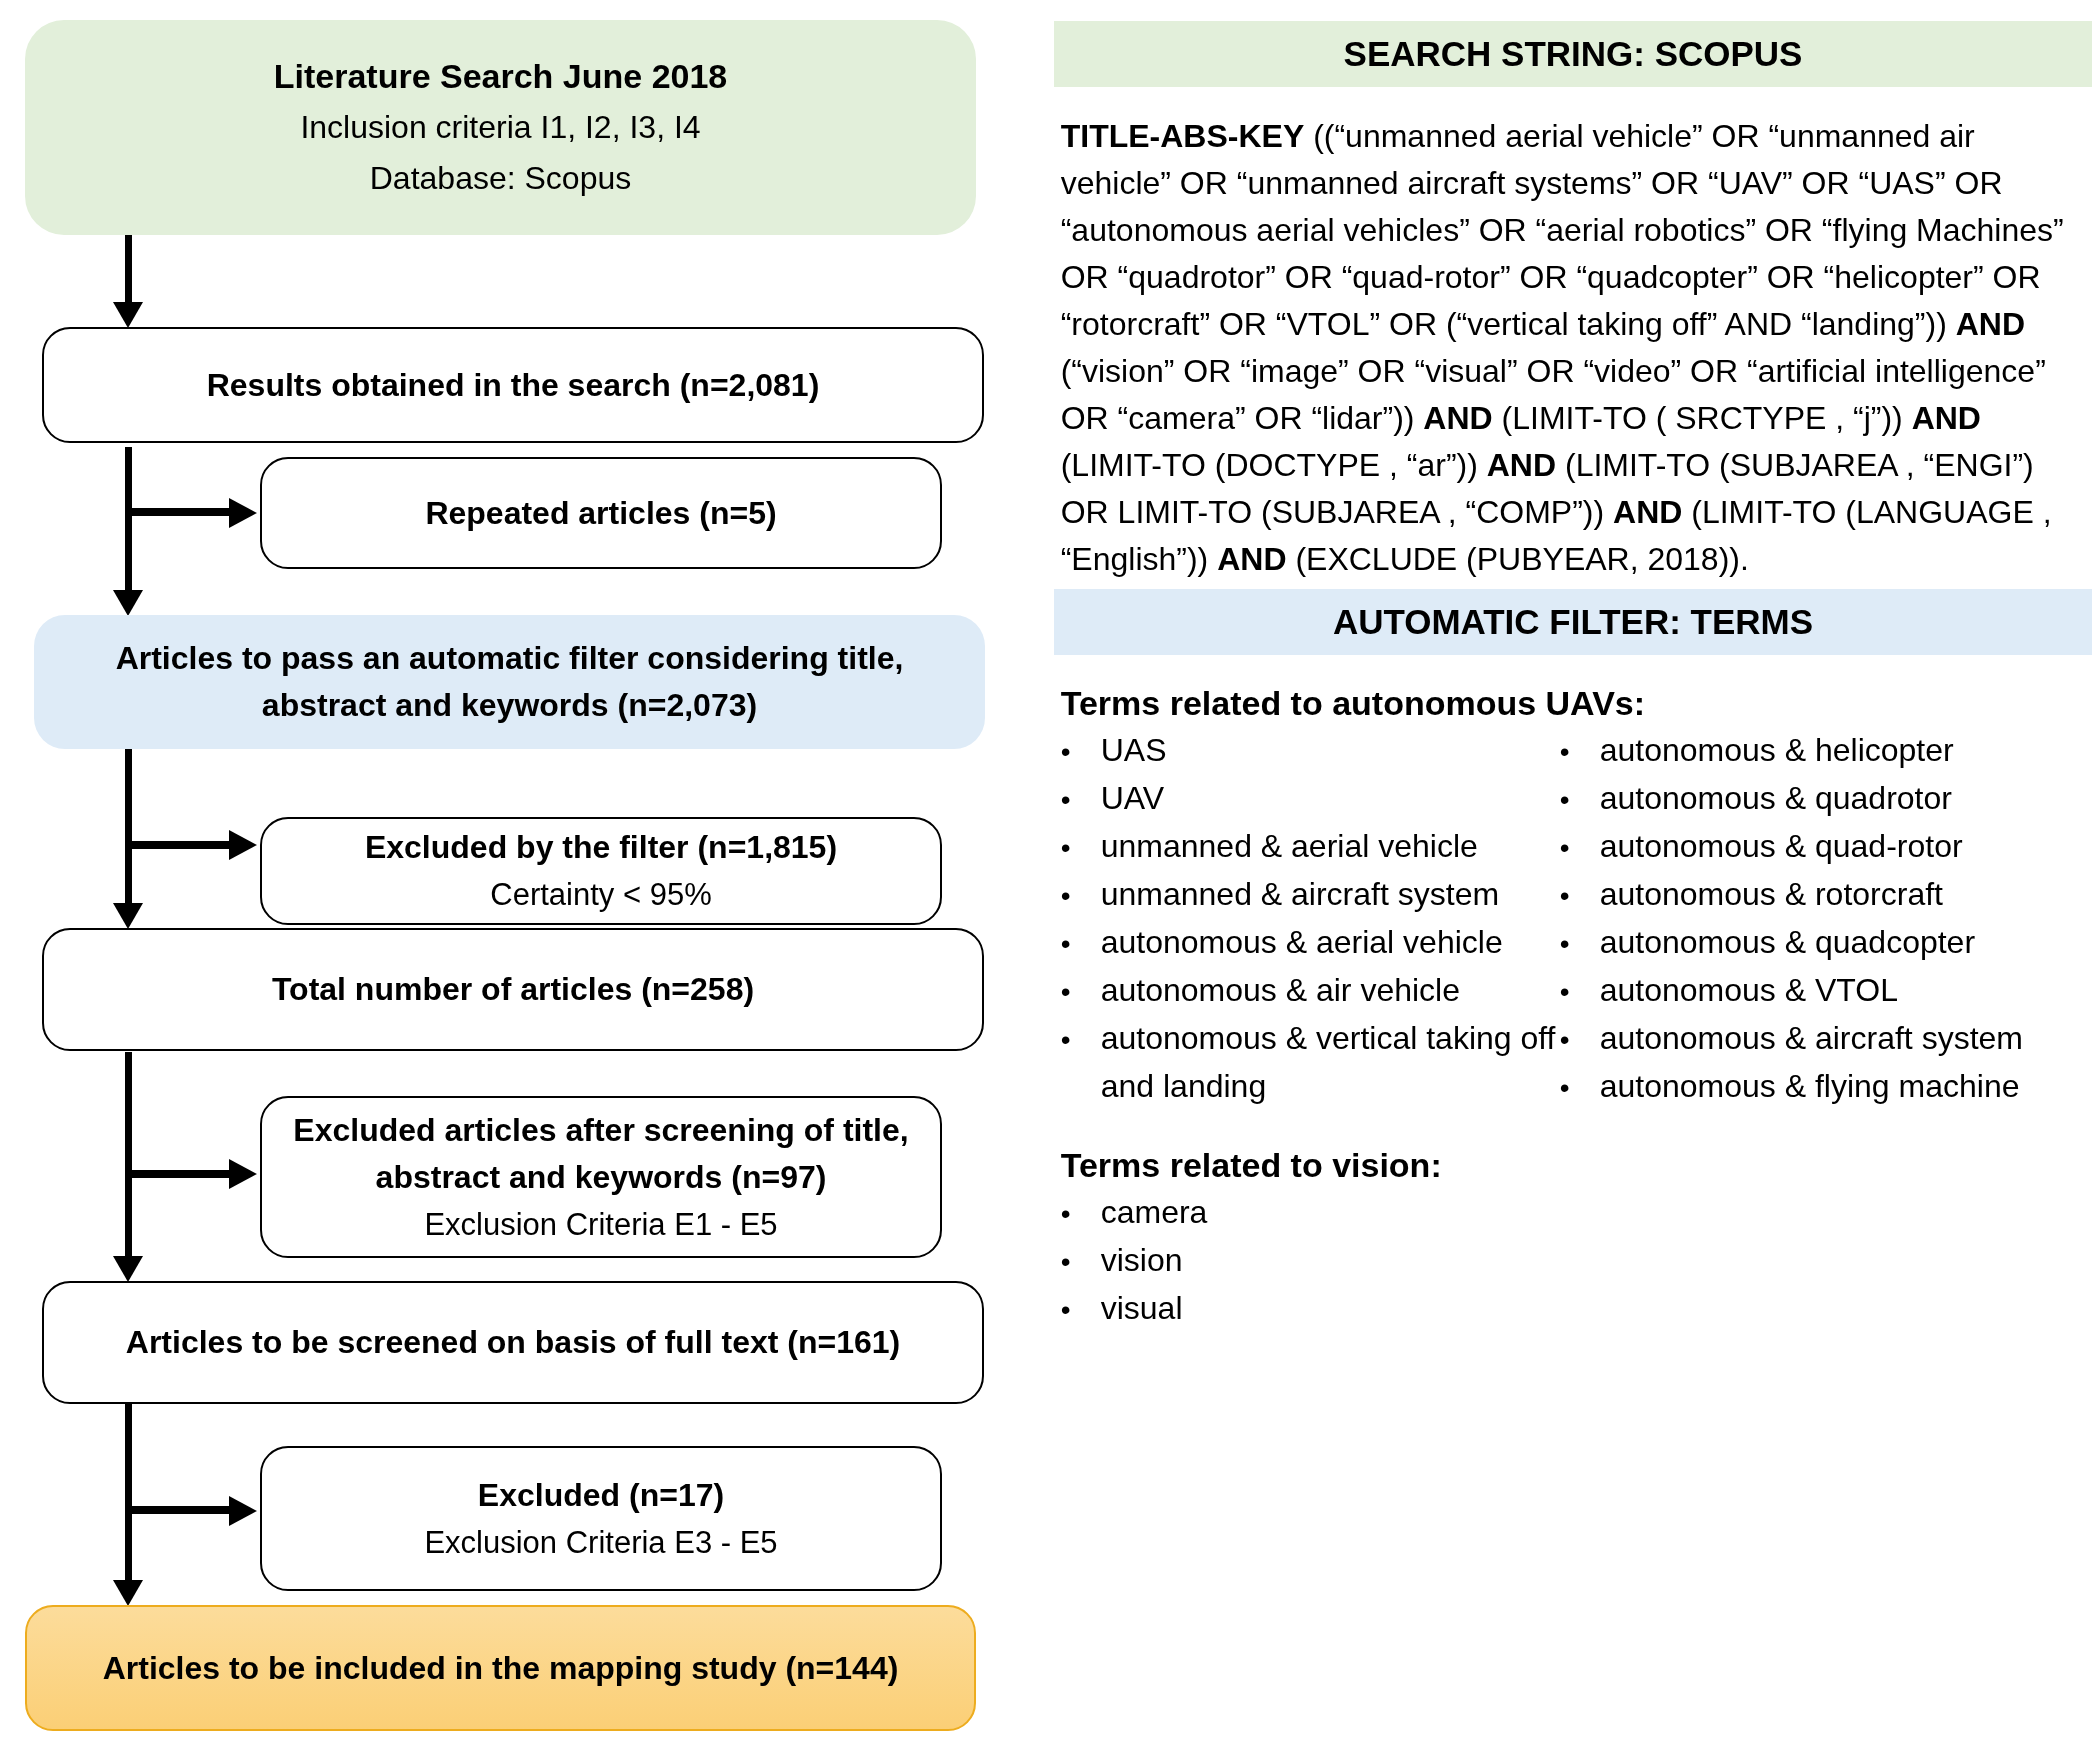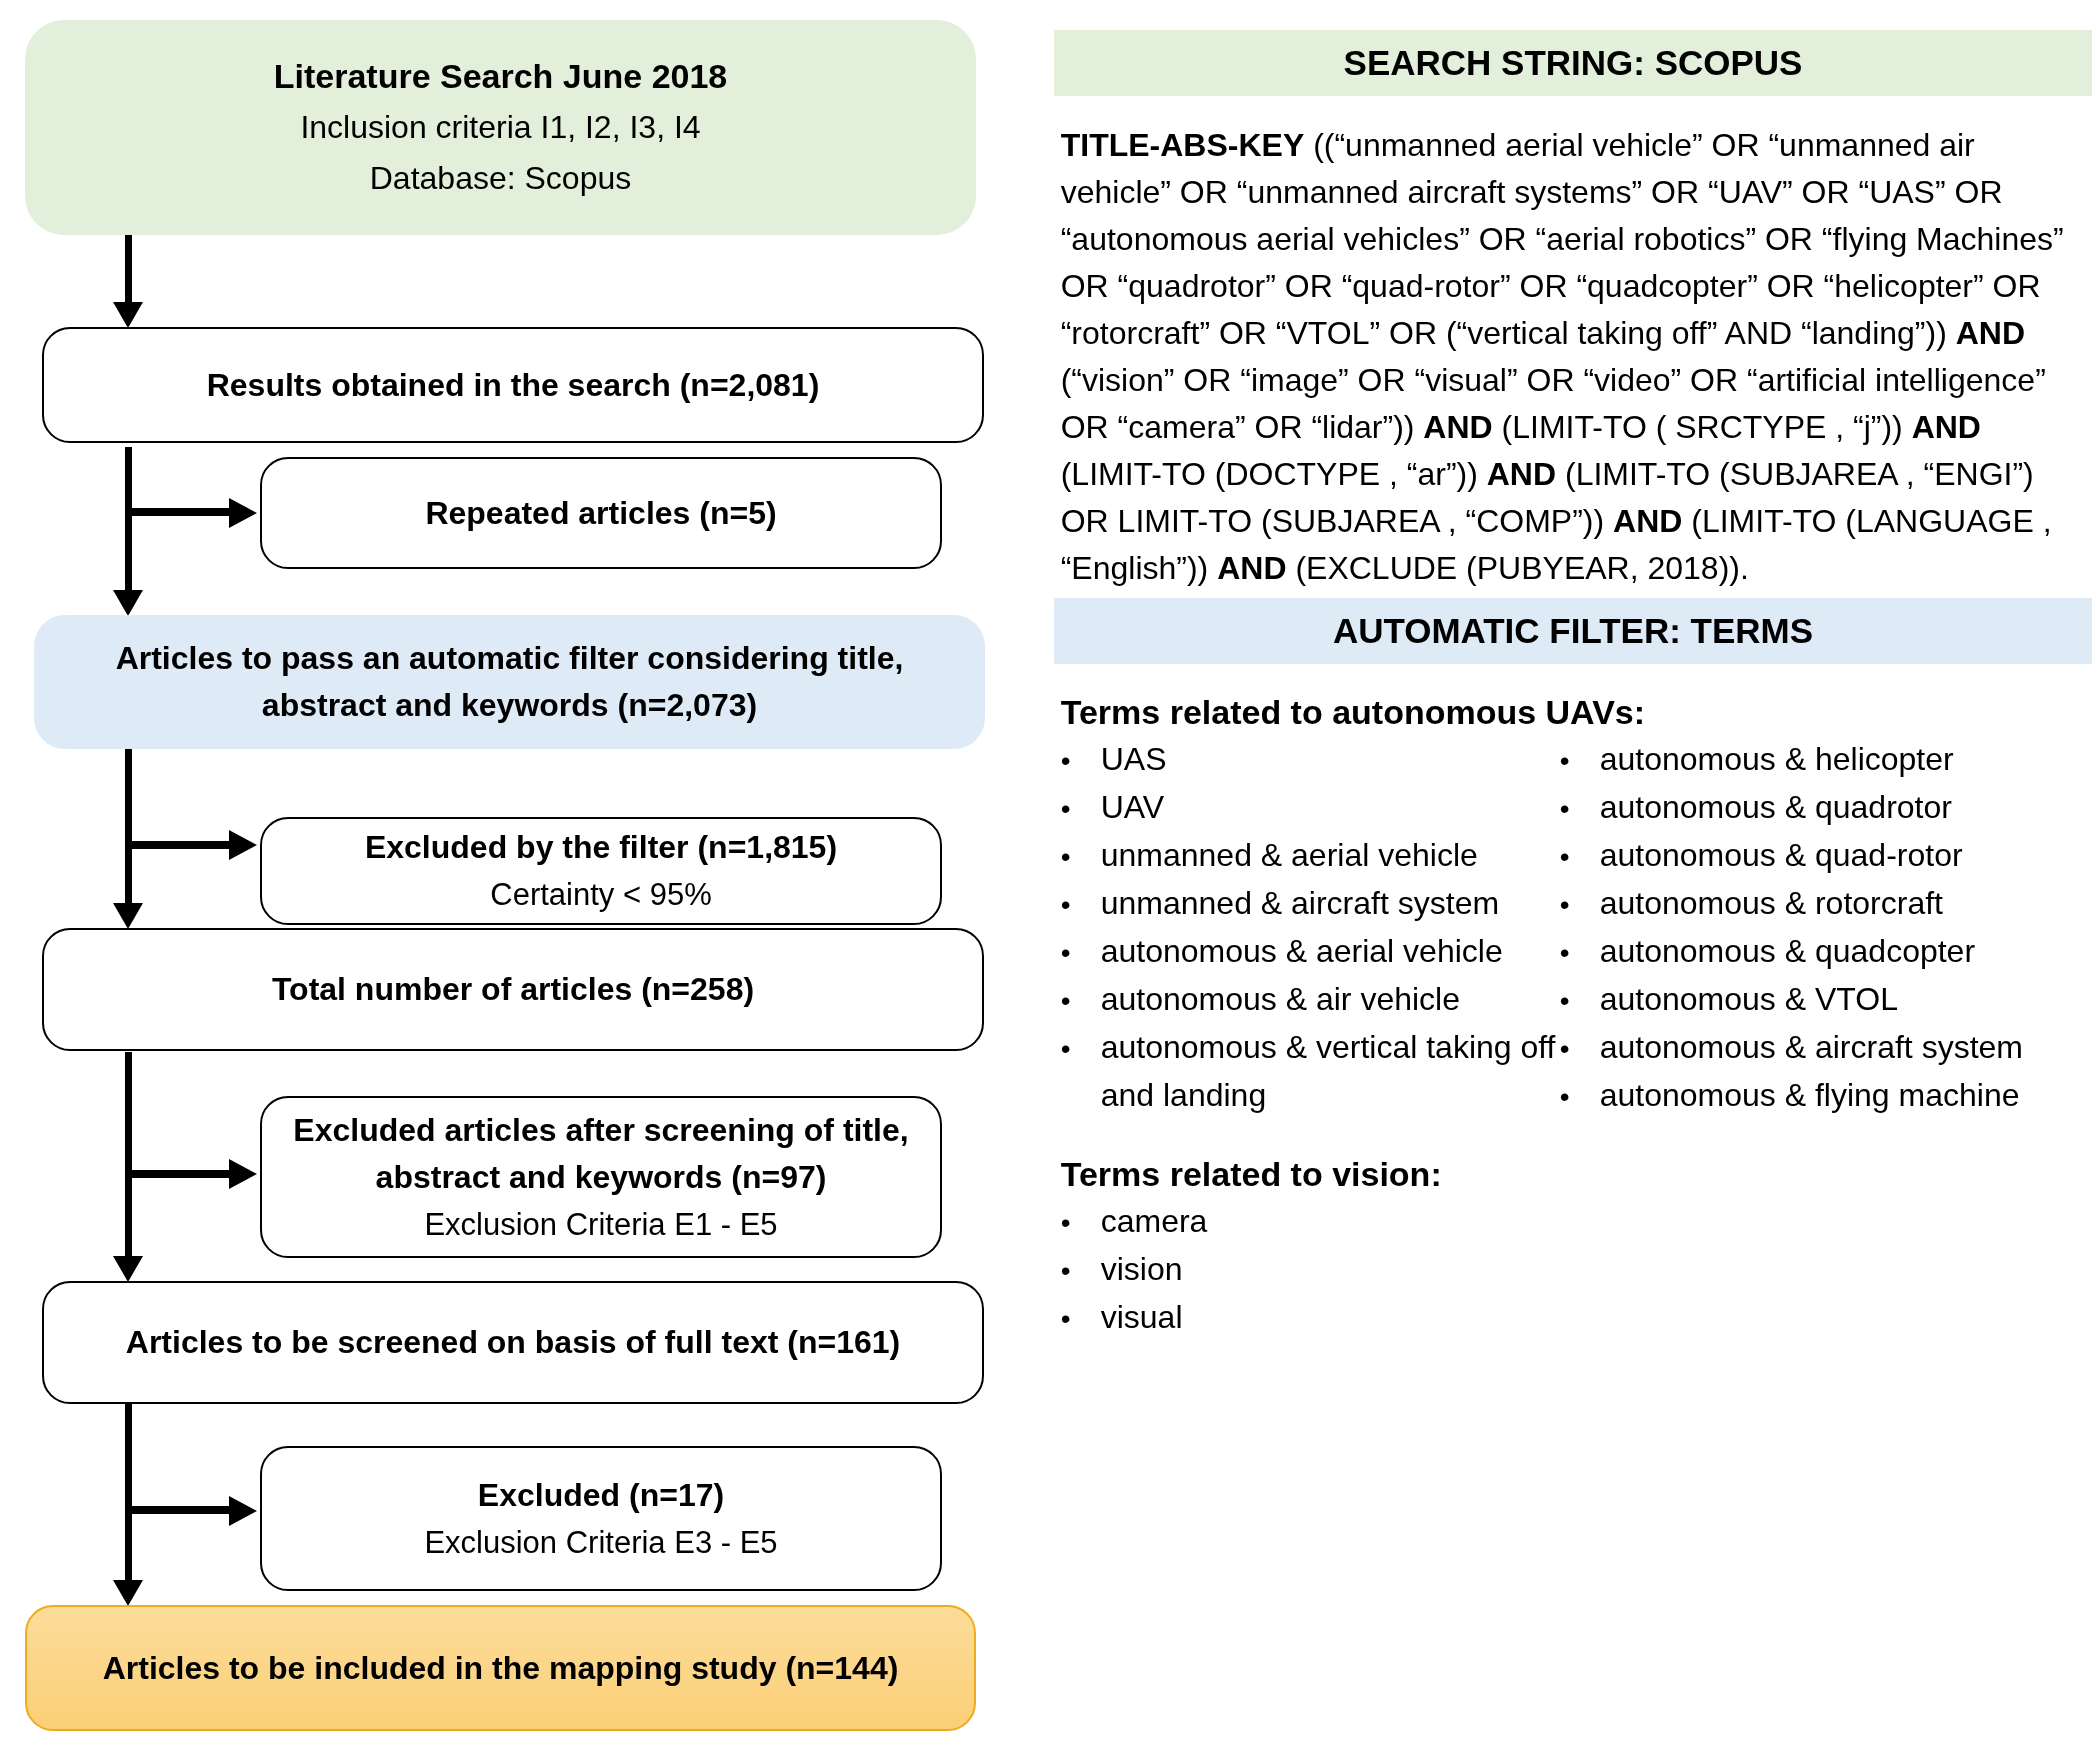--- a/index.html
+++ b/index.html
@@ -23,21 +23,21 @@
   .vline{position:absolute;left:125px;width:7.3px;background:#000;}
   .vhead{position:absolute;left:113px;width:0;height:0;
          border-left:15.7px solid transparent;border-right:15.7px solid transparent;
          border-top:26px solid #000;}
   .hline{position:absolute;height:8.4px;background:#000;}
   .hhead{position:absolute;width:0;height:0;
          border-top:15px solid transparent;border-bottom:15px solid transparent;
          border-left:28px solid #000;}
 
   
-  .rpanel{position:absolute;left:1054px;top:0;width:1038px;margin-top:9px;}
+  .rpanel{position:absolute;left:1054px;top:0;width:1038px;}
   .band{height:66px;display:flex;align-items:center;justify-content:center;
         font-weight:bold;font-size:35px;}
   .band-green{background:#E2EFDA;margin-top:21px;}
   .band-blue{background:#DEEBF7;margin-top:5.6px;}
   .query{margin:26px 11.2px 0 6.7px;font-size:32px;line-height:47px;text-align:left;}
   .query b{font-weight:bold;}
   .rheading{margin:24.6px 0 0 6.7px;font-weight:bold;font-size:34px;line-height:48px;}
   .cols{display:flex;flex-direction:row;margin-left:6.7px;}
   .col-left{width:499px;flex:0 0 auto;}
   .col-right{flex:1 1 auto;}

